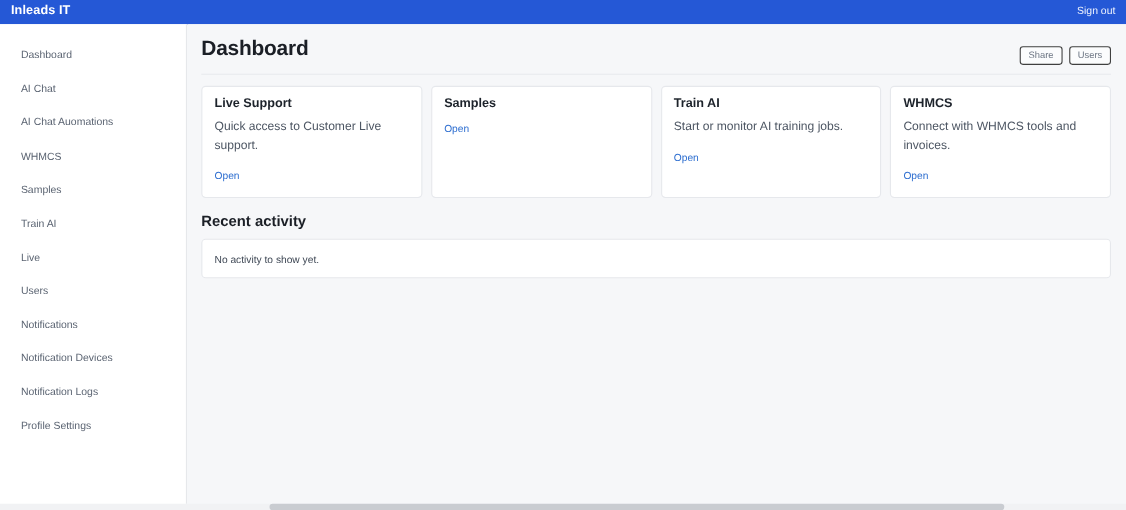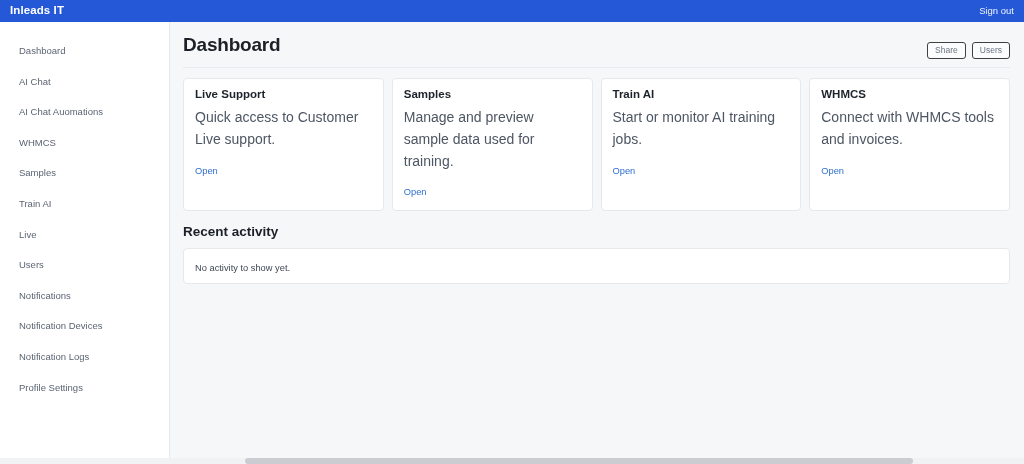--- a/index.html
+++ b/index.html
@@ -133,21 +133,21 @@
     min-height: 86px;
   }
   .card-title {
     font-size: 11.5px;
     font-weight: bold;
     color: #1d232b;
     margin: 0 0 6px 0;
     line-height: 1.2;
   }
   .card-desc {
-    font-size: 14px;
+    font-size: 11px;
     color: #4d5663;
     line-height: 1.55;
     margin: 0 0 9px 0;
   }
   .card-link {
     font-size: 9.3px;
     color: #2f6fd0;
     cursor: pointer;
     line-height: 1;
   }
@@ -229,21 +229,20 @@
     <div class="cards">
 
       <div class="card">
         <h2 class="card-title">Live Support</h2>
         <p class="card-desc">Quick access to Customer Live support.</p>
         <a class="card-link">Open</a>
       </div>
 
       <div class="card">
         <h2 class="card-title">Samples</h2>
-        <p class="card-desc">Manage and preview sample data used for training.</p>
         <a class="card-link">Open</a>
       </div>
 
       <div class="card">
         <h2 class="card-title">Train AI</h2>
         <p class="card-desc">Start or monitor AI training jobs.</p>
         <a class="card-link">Open</a>
       </div>
 
       <div class="card">

